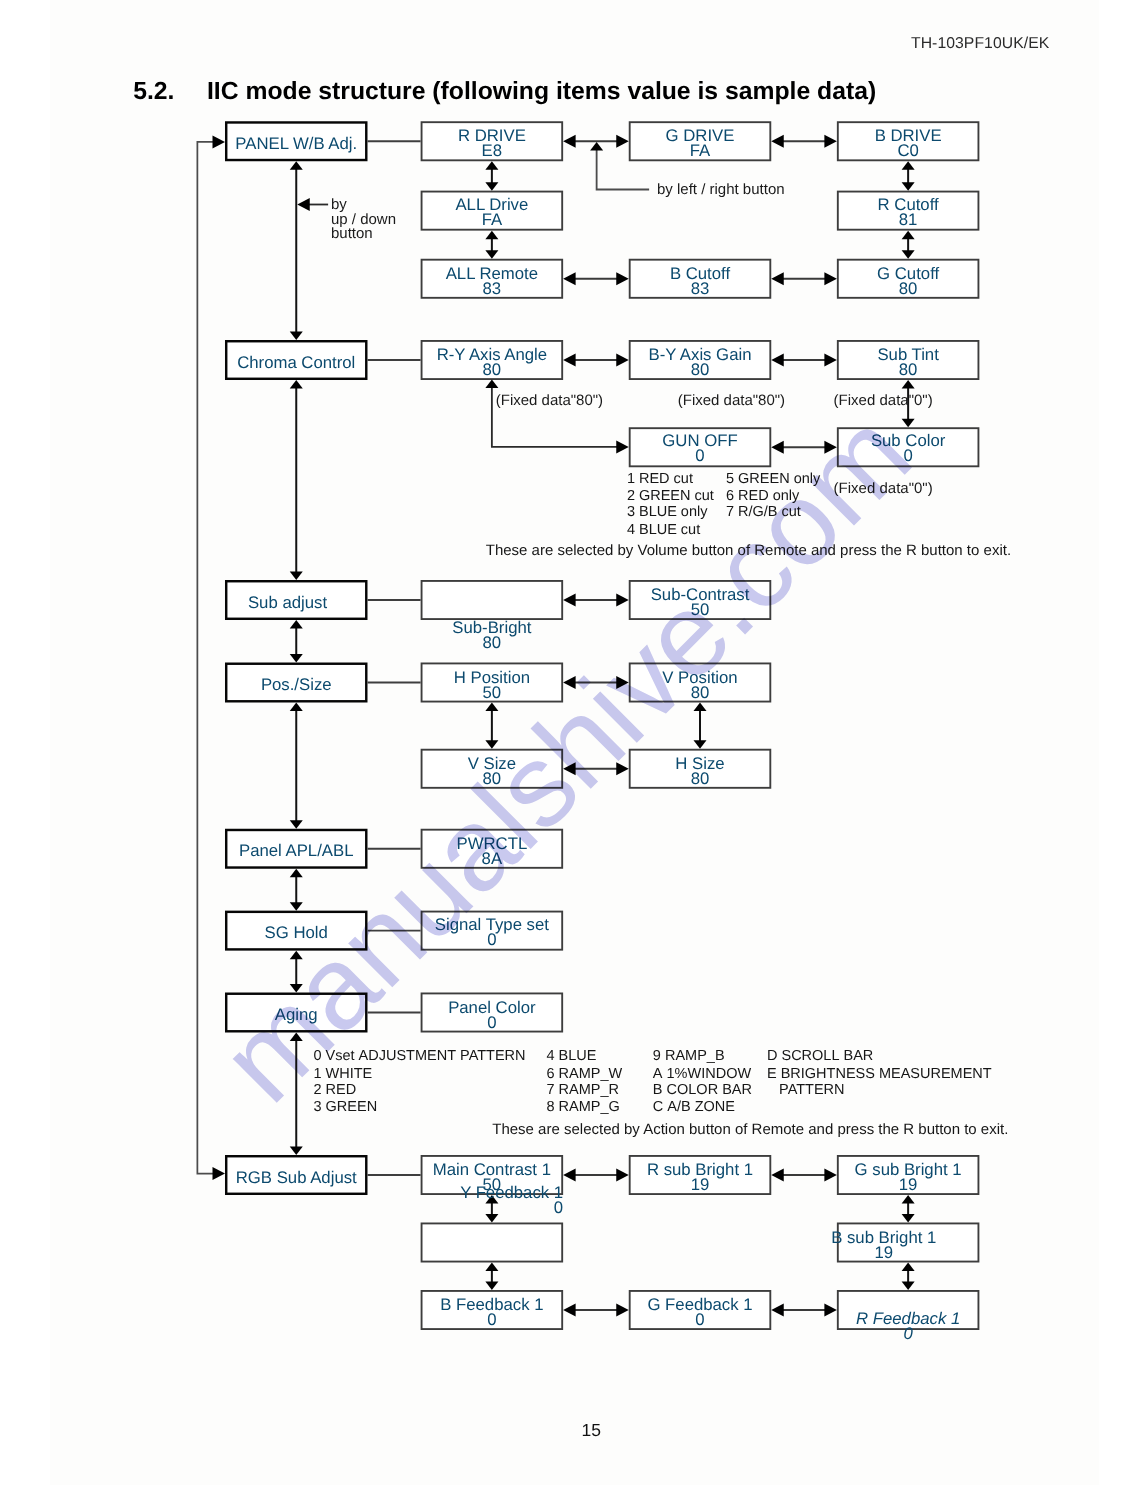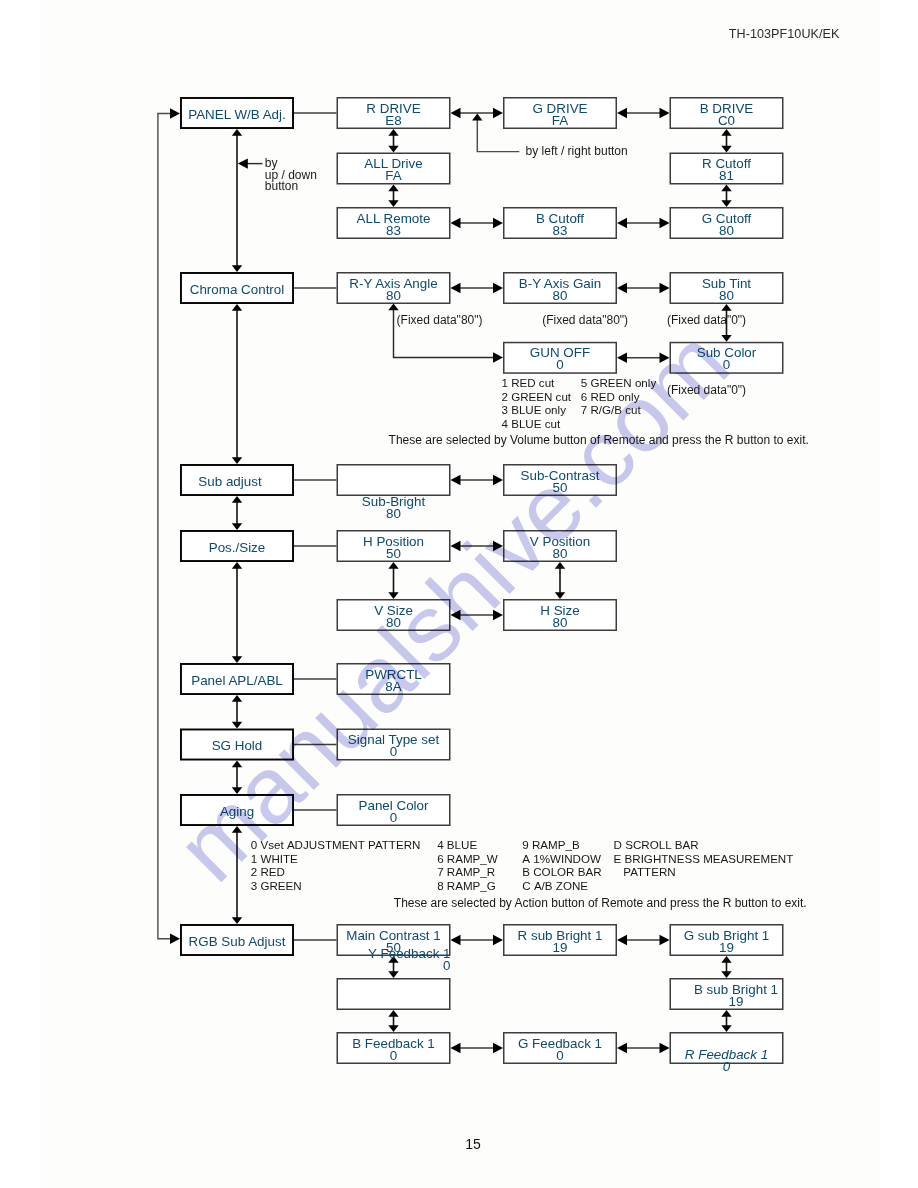--- a/index.html
+++ b/index.html
@@ -24,20 +24,21 @@
 .wmwrap{position:absolute;left:0;top:0;width:918px;height:1188px;pointer-events:none;overflow:hidden;z-index:9;mix-blend-mode:multiply;}
 .wm{position:absolute;left:156px;top:826px;transform-origin:0 0;transform:rotate(-45deg);
     font-size:94px;color:#c9c9ef;white-space:nowrap;letter-spacing:0px;}
 </style>
 </head>
 <body>
 
 <div id="page">
 <div class="sheet"></div>
 <div class="hdr">TH-103PF10UK/EK</div>
+<div class="title"><span class="tnum">5.2.</span><span>IIC mode structure (following items value is sample data)</span></div>
 <svg class="diagram" viewBox="0 0 918 1188">
 <rect x="180.97" y="97.97" width="112.05" height="30.05" fill="#ffffff" stroke="#060606" stroke-width="1.95"></rect>
 <rect x="337.25" y="97.75" width="112.50" height="30.50" fill="#ffffff" stroke="#3d3d3d" stroke-width="1.50"></rect>
 <rect x="503.75" y="97.75" width="112.50" height="30.50" fill="#ffffff" stroke="#3d3d3d" stroke-width="1.50"></rect>
 <rect x="670.25" y="97.75" width="112.50" height="30.50" fill="#ffffff" stroke="#3d3d3d" stroke-width="1.50"></rect>
 <rect x="337.25" y="153.25" width="112.50" height="30.50" fill="#ffffff" stroke="#3d3d3d" stroke-width="1.50"></rect>
 <rect x="670.25" y="153.25" width="112.50" height="30.50" fill="#ffffff" stroke="#3d3d3d" stroke-width="1.50"></rect>
 <rect x="337.25" y="207.75" width="112.50" height="30.50" fill="#ffffff" stroke="#3d3d3d" stroke-width="1.50"></rect>
 <rect x="503.75" y="207.75" width="112.50" height="30.50" fill="#ffffff" stroke="#3d3d3d" stroke-width="1.50"></rect>
 <rect x="670.25" y="207.75" width="112.50" height="30.50" fill="#ffffff" stroke="#3d3d3d" stroke-width="1.50"></rect>
@@ -290,21 +291,21 @@
       <span class="l2">19</span>
     </div>
 <div class="bx-txt" style="left:669.5px;top:929.60px;width:114.0px;">
       <span class="l1">G sub Bright 1</span>
       <span class="l2">19</span>
     </div>
 <div class="bx-txt" style="left:336.5px;top:948px;width:114.0px;text-align:right;">
       <span class="l1">Y Feedback 1</span>
       <span class="l2">0</span>
     </div>
-<div class="bx-txt" style="left:689px;top:983.60px;width:94px;">
+<div class="bx-txt" style="left:660px;top:983.60px;width:94px;">
       <span class="l1">B sub Bright 1</span>
       <span class="l2">19</span>
     </div>
 <div class="bx-txt" style="left:336.5px;top:1037.60px;width:114.0px;">
       <span class="l1">B Feedback 1</span>
       <span class="l2">0</span>
     </div>
 <div class="bx-txt" style="left:503.0px;top:1037.60px;width:114.0px;">
       <span class="l1">G Feedback 1</span>
       <span class="l2">0</span>

